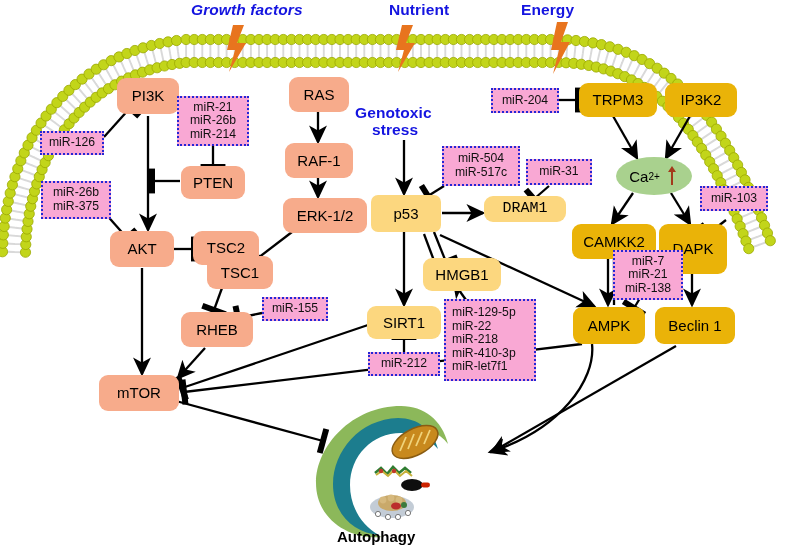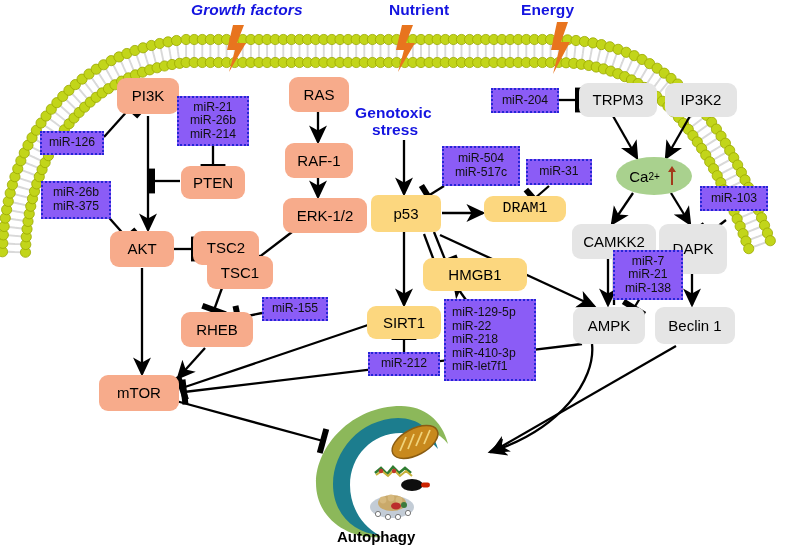--- a/index.html
+++ b/index.html
@@ -6,24 +6,24 @@
   #root{position:relative;width:796px;height:551px;background:#ffffff;
         font-family:"Liberation Sans","DejaVu Sans",sans-serif;overflow:hidden;}
   #svgmain{position:absolute;left:0;top:0;width:796px;height:551px;}
   .hdr{position:absolute;color:#1414e0;font-weight:bold;font-size:15.5px;
        letter-spacing:0.1px;white-space:nowrap;}
   .node{position:absolute;display:flex;align-items:center;justify-content:center;
         border-radius:9px;font-size:15px;color:#000;white-space:nowrap;
         box-sizing:border-box;text-align:center;line-height:1.05;}
   .salmon{background:#f7ab8b;}
   .yellow{background:#fcd77f;}
-  .green{background:#e5e5e5;}
+  .green{background:#eab308;}
   .ovalnode{position:absolute;display:flex;align-items:center;justify-content:center;
         border-radius:50%;background:#a9d18e;font-size:15px;color:#000;white-space:nowrap;}
-  .mir{position:absolute;border:2px dotted #2626d6;background:#8b5cf6;
+  .mir{position:absolute;border:2px dotted #2626d6;background:#f9a8d4;
        font-size:12.2px;color:#101010;line-height:1.12;padding:2px 4px;
        box-sizing:border-box;display:flex;flex-direction:column;
        align-items:center;justify-content:center;white-space:nowrap;}
   .autolbl{position:absolute;font-weight:bold;font-size:15px;color:#000;}
   .sup{font-size:10px;vertical-align:super;}
 </style>
 </head>
 <body>
 
 <div id="root">
@@ -902,21 +902,21 @@
   <div class="node salmon" style="left:207px;top:256px;width:66px;height:33px;">TSC1</div>
   <div class="node salmon" style="left:181px;top:312px;width:72px;height:35px;">RHEB</div>
   <div class="node salmon" style="left:99px;top:375px;width:80px;height:36px;">mTOR</div>
 
   <div class="node salmon" style="left:289px;top:77px;width:60px;height:35px;">RAS</div>
   <div class="node salmon" style="left:285px;top:143px;width:68px;height:35px;">RAF-1</div>
   <div class="node salmon" style="left:277px;top:198px;width:84px;height:35px;margin-left:6px;">ERK-1/2</div>
 
   <div class="node yellow" style="left:371px;top:195px;width:70px;height:37px;border-radius:7px;">p53</div>
   <div class="node yellow" style="left:484px;top:196px;width:82px;height:26px;font-family:Liberation Mono, monospace;">DRAM1</div>
-  <div class="node yellow" style="left:423px;top:258px;width:104px;height:33px;">HMGB1</div>
+  <div class="node yellow" style="left:423px;top:258px;width:78px;height:33px;">HMGB1</div>
   <div class="node yellow" style="left:367px;top:306px;width:74px;height:33px;">SIRT1</div>
 
   <div class="node green" style="left:579px;top:83px;width:78px;height:34px;">TRPM3</div>
   <div class="node green" style="left:665px;top:83px;width:72px;height:34px;">IP3K2</div>
 
   <div class="ovalnode" style="left:616px;top:157px;width:76px;height:38px;">
     <span>Ca</span>
       <span class="sup">2+</span>
     <svg width="14" height="22" style="margin-left:5px;">
       <line x1="7" y1="20" x2="7" y2="4" stroke="#a33a1c" stroke-width="2"></line>

